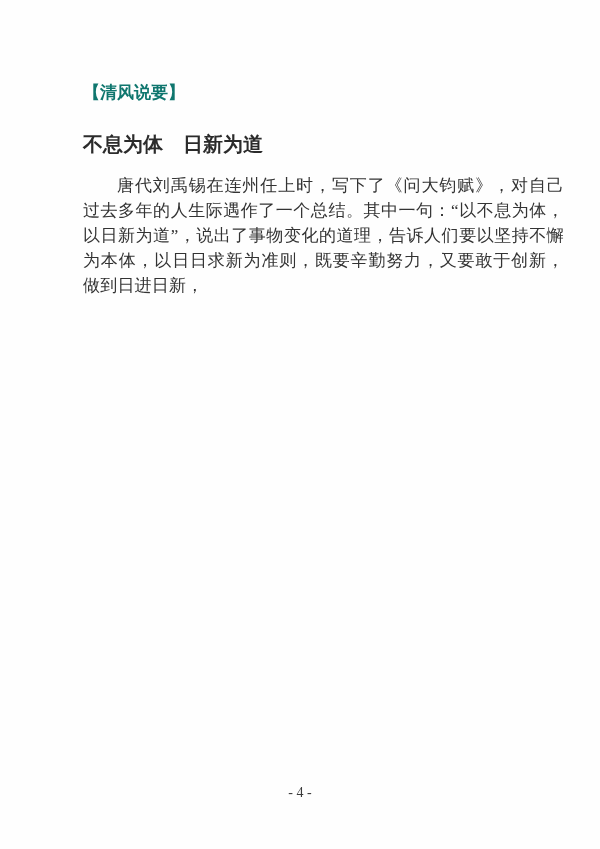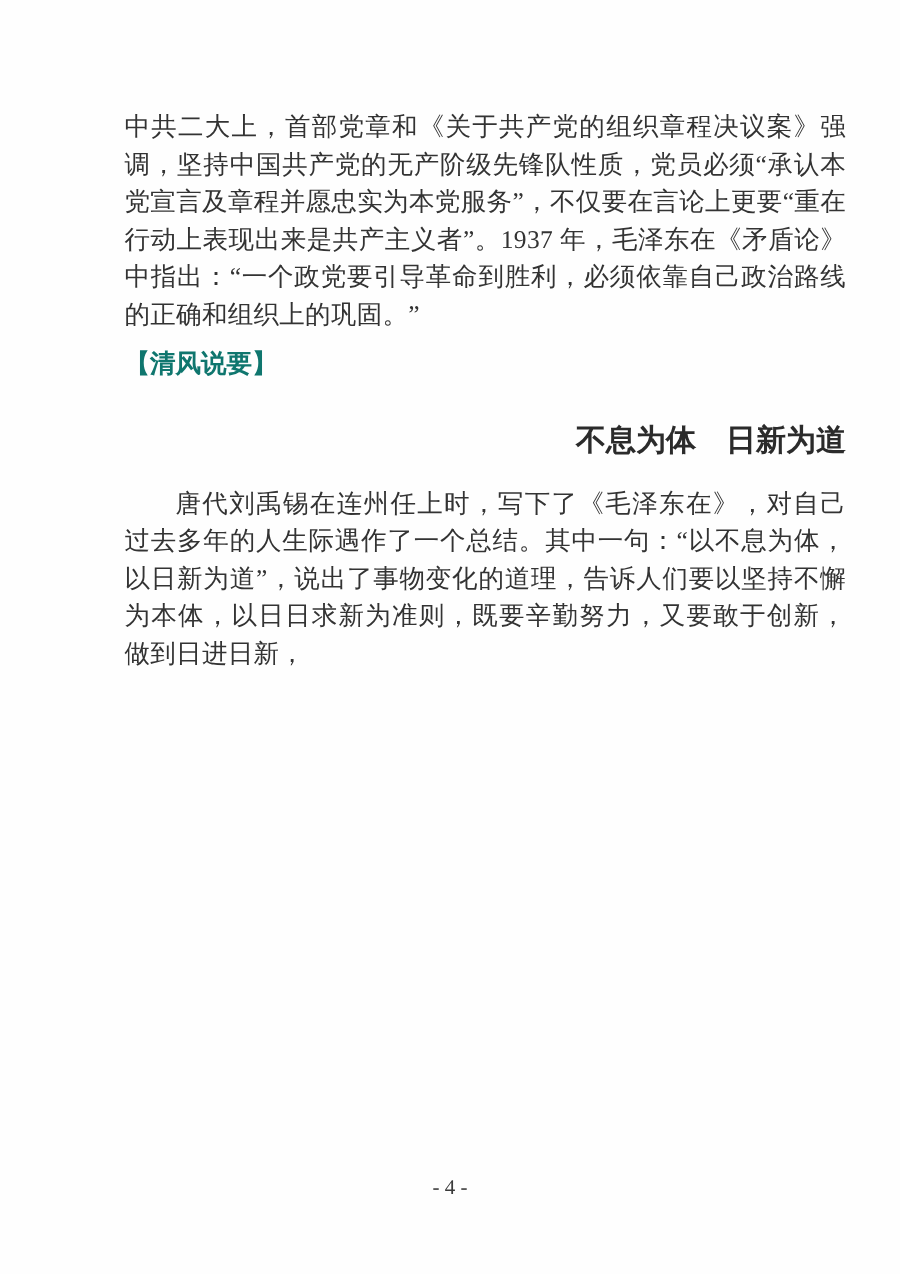--- a/index.html
+++ b/index.html
@@ -38,21 +38,21 @@
     font-size: 17px;
     line-height: 25px;
     font-weight: bold;
     color: #0f766e;
   }
   .article-title {
     margin: 24px 0 0 0;
     font-size: 20px;
     line-height: 30px;
     font-weight: bold;
-    text-align: right;
+    text-align: left;
     color: #2b2b2b;
   }
   .article-body .para {
     margin-top: 14px;
   }
   .footer {
     position: absolute;
     top: 783px;
     left: 0;
     width: 100%;
@@ -61,28 +61,27 @@
     line-height: 20px;
     color: #3a3a3a;
   }
 </style>
 </head>
 <body>
 
 <div class="page">
   <div class="content">
 
-    <p class="para">中共二大上，首部党章和《关于共产党的组织章程决议案》强调，坚持中国共产党的无产阶级先锋队性质，党员必须“承认本党宣言及章程并愿忠实为本党服务”，不仅要在言论上更要“重在行动上表现出来是共产主义者”。1937 年，毛泽东在《矛盾论》中指出：“一个政党要引导革命到胜利，必须依靠自己政治路线的正确和组织上的巩固。”</p>
 
 
 
     <p class="section-label">【清风说要】</p>
 
     <h1 class="article-title">不息为体　日新为道</h1>
 
     <div class="article-body">
-      <p class="para indent">唐代刘禹锡在连州任上时，写下了《毛泽东在》，对自己过去多年的人生际遇作了一个总结。其中一句：“以不息为体，以日新为道”，说出了事物变化的道理，告诉人们要以坚持不懈为本体，以日日求新为准则，既要辛勤努力，又要敢于创新，做到日进日新，</p>
+      <p class="para indent">唐代刘禹锡在连州任上时，写下了《问大钧赋》，对自己过去多年的人生际遇作了一个总结。其中一句：“以不息为体，以日新为道”，说出了事物变化的道理，告诉人们要以坚持不懈为本体，以日日求新为准则，既要辛勤努力，又要敢于创新，做到日进日新，</p>
     </div>
 
   </div>
 
   <div class="footer">- 4 -</div>
 </div>
 
 </body></html>

